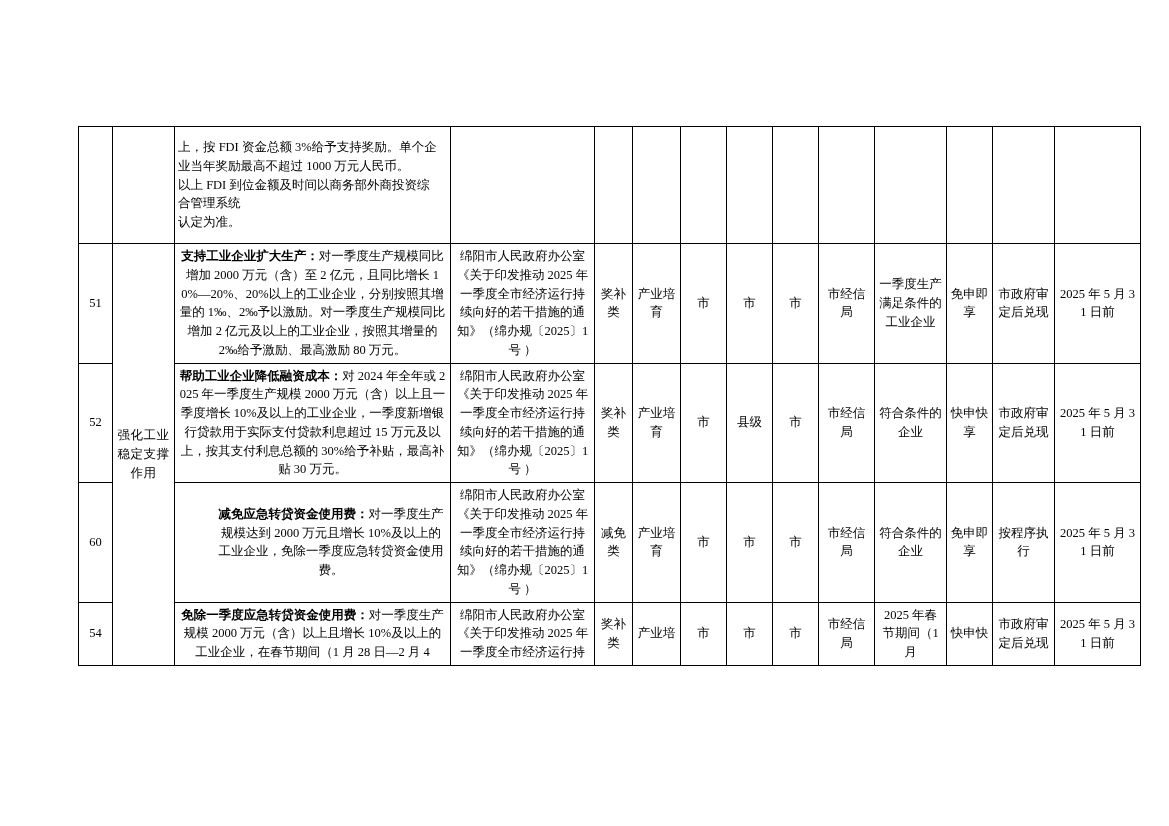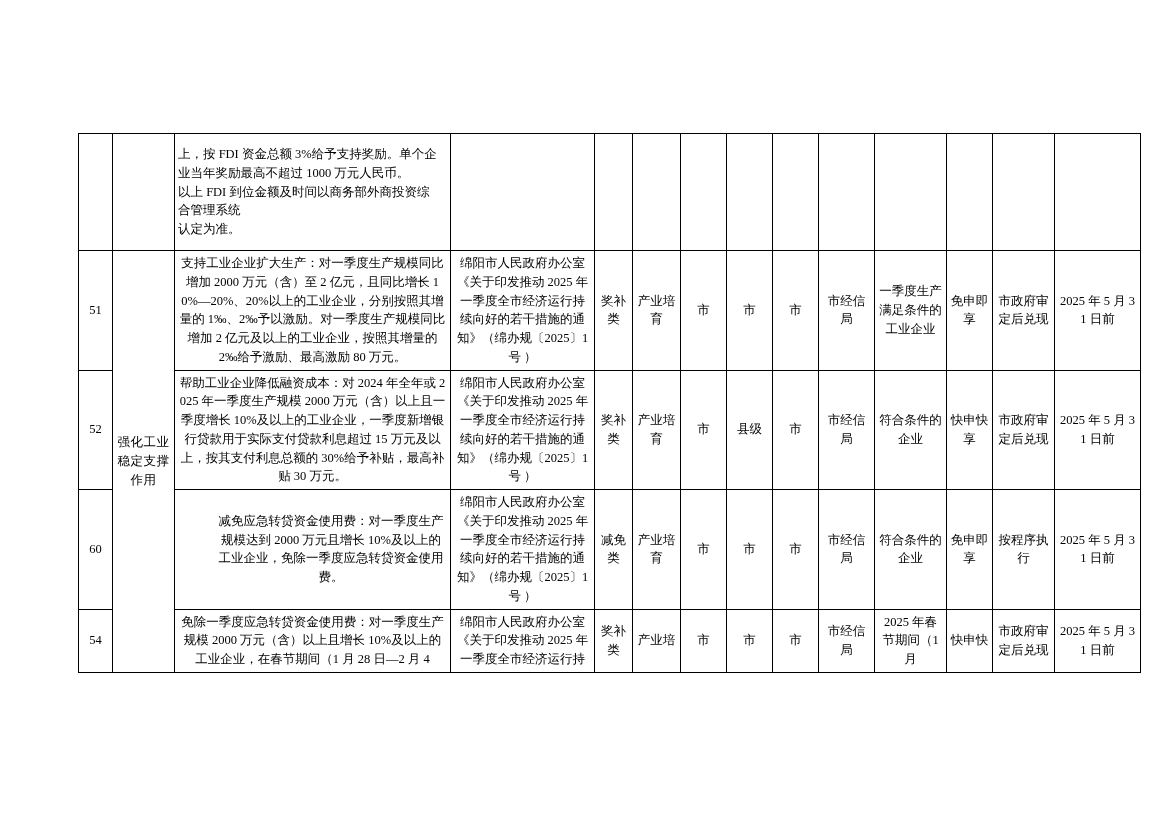--- a/index.html
+++ b/index.html
@@ -16,21 +16,21 @@
   }
   .page {
     position: relative;
     width: 1169px;
     height: 826px;
     background: #ffffff;
   }
   .table-wrap {
     position: absolute;
     left: 78px;
-    top: 133px;
+    top: 126px;
     width: 1012px;
   }
   table.policy {
     border-collapse: collapse;
     width: 1012px;
     table-layout: fixed;
   }
   table.policy td {
     border: 1px solid #000000;
     vertical-align: middle;
@@ -64,21 +64,21 @@
     margin-left: 20px;
   }
   .cell-content {
     text-align: justify;
     text-justify: inter-ideograph;
     font-size: 13px;
     line-height: 1.62;
     padding: 4px 6px;
   }
   .cell-content .lead {
-    font-weight: normal;
+    font-weight: bold;
   }
   .cell-content.centered {
     text-align: center;
     padding-left: 40px;
   }
   .cell-basis {
     font-size: 12px;
     line-height: 1.6;
     text-align: center;
     padding: 4px 4px;

